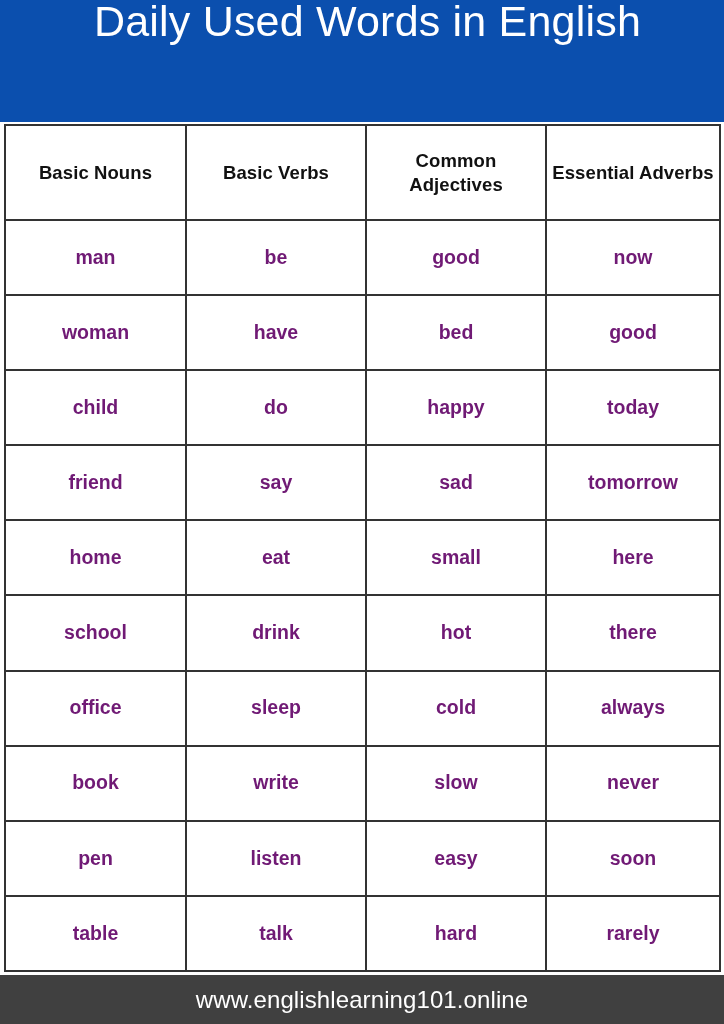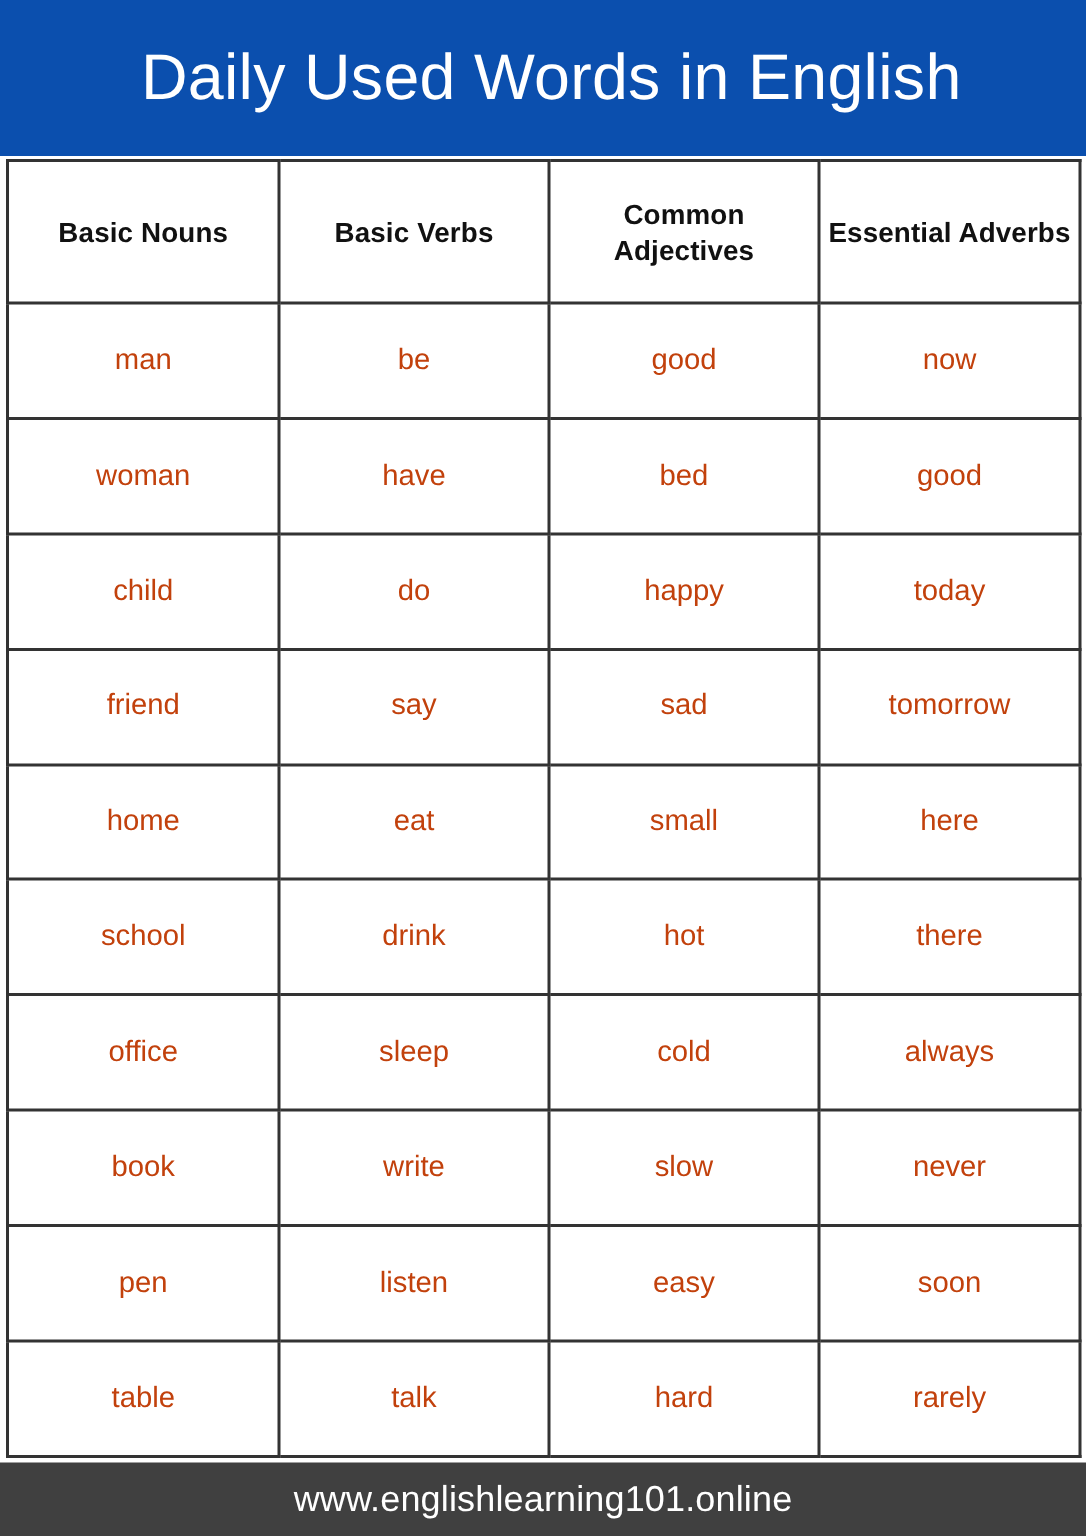--- a/index.html
+++ b/index.html
@@ -21,24 +21,24 @@
     width: 724px;
     height: 1024px;
     background: #ffffff;
     display: flex;
     flex-direction: column;
     box-sizing: border-box;
   }
 
   
   .header-bar {
-    height: 104px;
+    height: 122px;
     background: #0b4fae;
     display: flex;
-    align-items: center;
+    align-items: flex-start;
     justify-content: center;
     flex: 0 0 auto;
     box-sizing: border-box;
     padding-left: 11px;
   }
   .header-title {
     color: #ffffff;
     font-size: 43px;
     font-weight: 400;
     letter-spacing: 0.2px;
@@ -77,23 +77,23 @@
     height: 95px;
     font-size: 18.5px;
     font-weight: 700;
     line-height: 1.28;
     letter-spacing: 0.1px;
     color: #111111;
   }
   table.word-table td {
     height: 62.6px;
     font-size: 19.5px;
-    font-weight: 400;
+    font-weight: 700;
     line-height: 1.1;
-    color: #c2410c;
+    color: #701a75;
   }
 
   col.c0 { width: 181px; }
   col.c1 { width: 180px; }
   col.c2 { width: 180px; }
   col.c3 { width: 174px; }
 
   
   .footer-bar {
     height: 49px;

